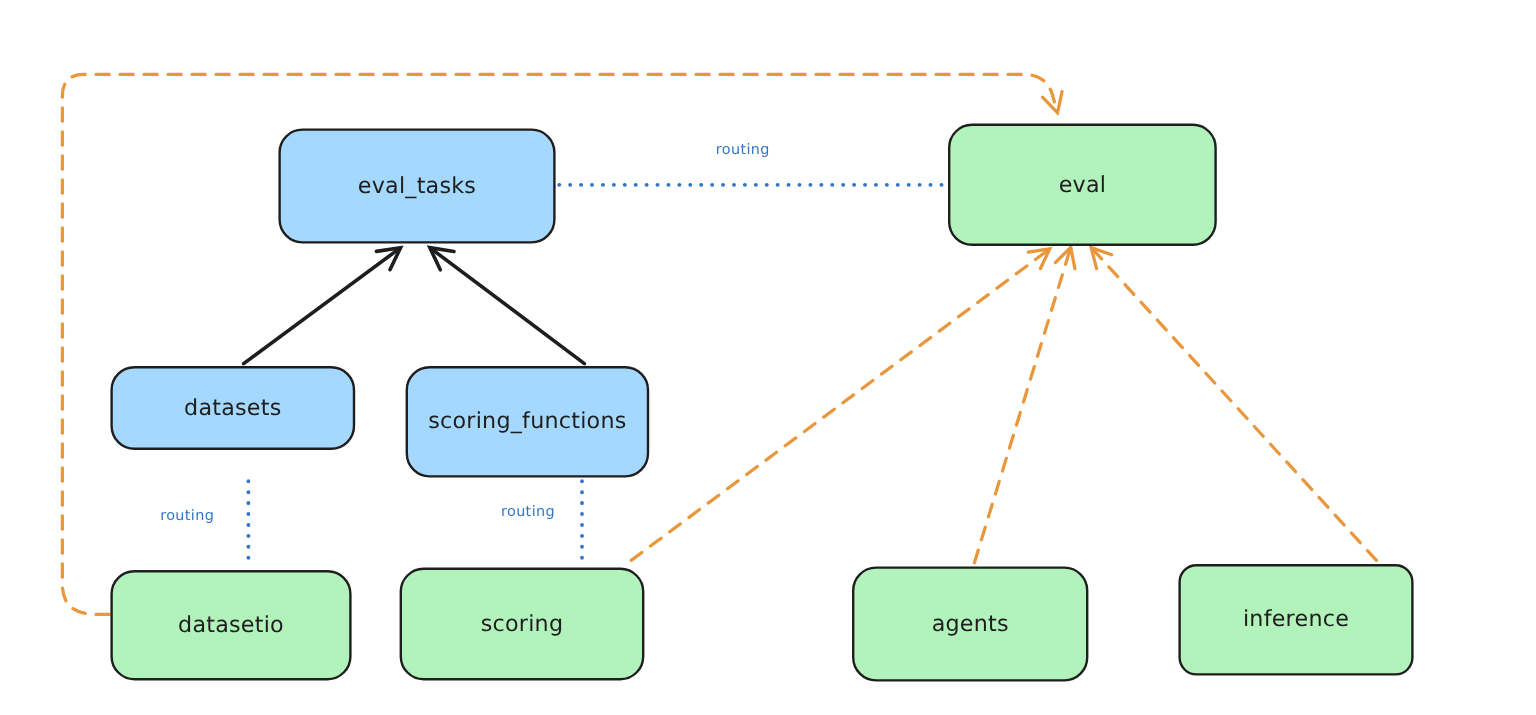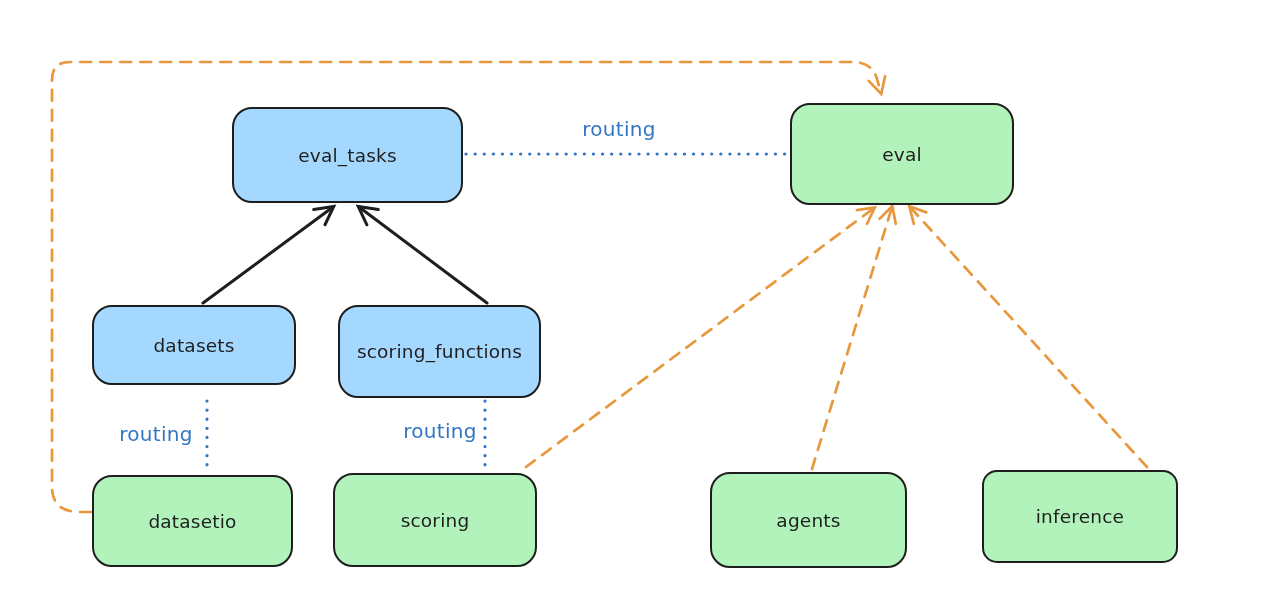--- a/index.html
+++ b/index.html
@@ -44,21 +44,21 @@
   }
   .node.blue  { background: var(--node-blue-fill, #a5d8ff); }
   .node.green { background: var(--node-green-fill, #b2f2bb); }
   .node .lbl { white-space: nowrap; }
 
   .edge-label {
     position: absolute;
     width: 100px;
     text-align: center;
     color: var(--edge-blue, #3276c3);
-    font-size: 20px;
+    font-size: 12px;
     font-weight: normal;
     letter-spacing: 0.3px;
     white-space: nowrap;
   }
 </style>
 </head>
 <body>
 
 <div class="canvas">
 
@@ -86,21 +86,21 @@
   </svg>
 
   <div class="node blue" style="left:232px; top:107px; width:231px; height:96px;">
     <span class="lbl">eval_tasks</span>
   </div>
 
   <div class="node green" style="left:790px; top:103px; width:224px; height:102px;">
     <span class="lbl">eval</span>
   </div>
 
-  <div class="node blue" style="left:92px; top:305px; width:204px; height:80px;">
+  <div class="node blue" style="left:92px; top:305px; width:204px; height:70px;">
     <span class="lbl">datasets</span>
   </div>
 
   <div class="node blue" style="left:338px; top:305px; width:203px; height:93px;">
     <span class="lbl">scoring_functions</span>
   </div>
 
   <div class="node green" style="left:92px; top:475px; width:201px; height:92px;justify-content:center;">
     <span class="lbl">datasetio</span>
   </div>

